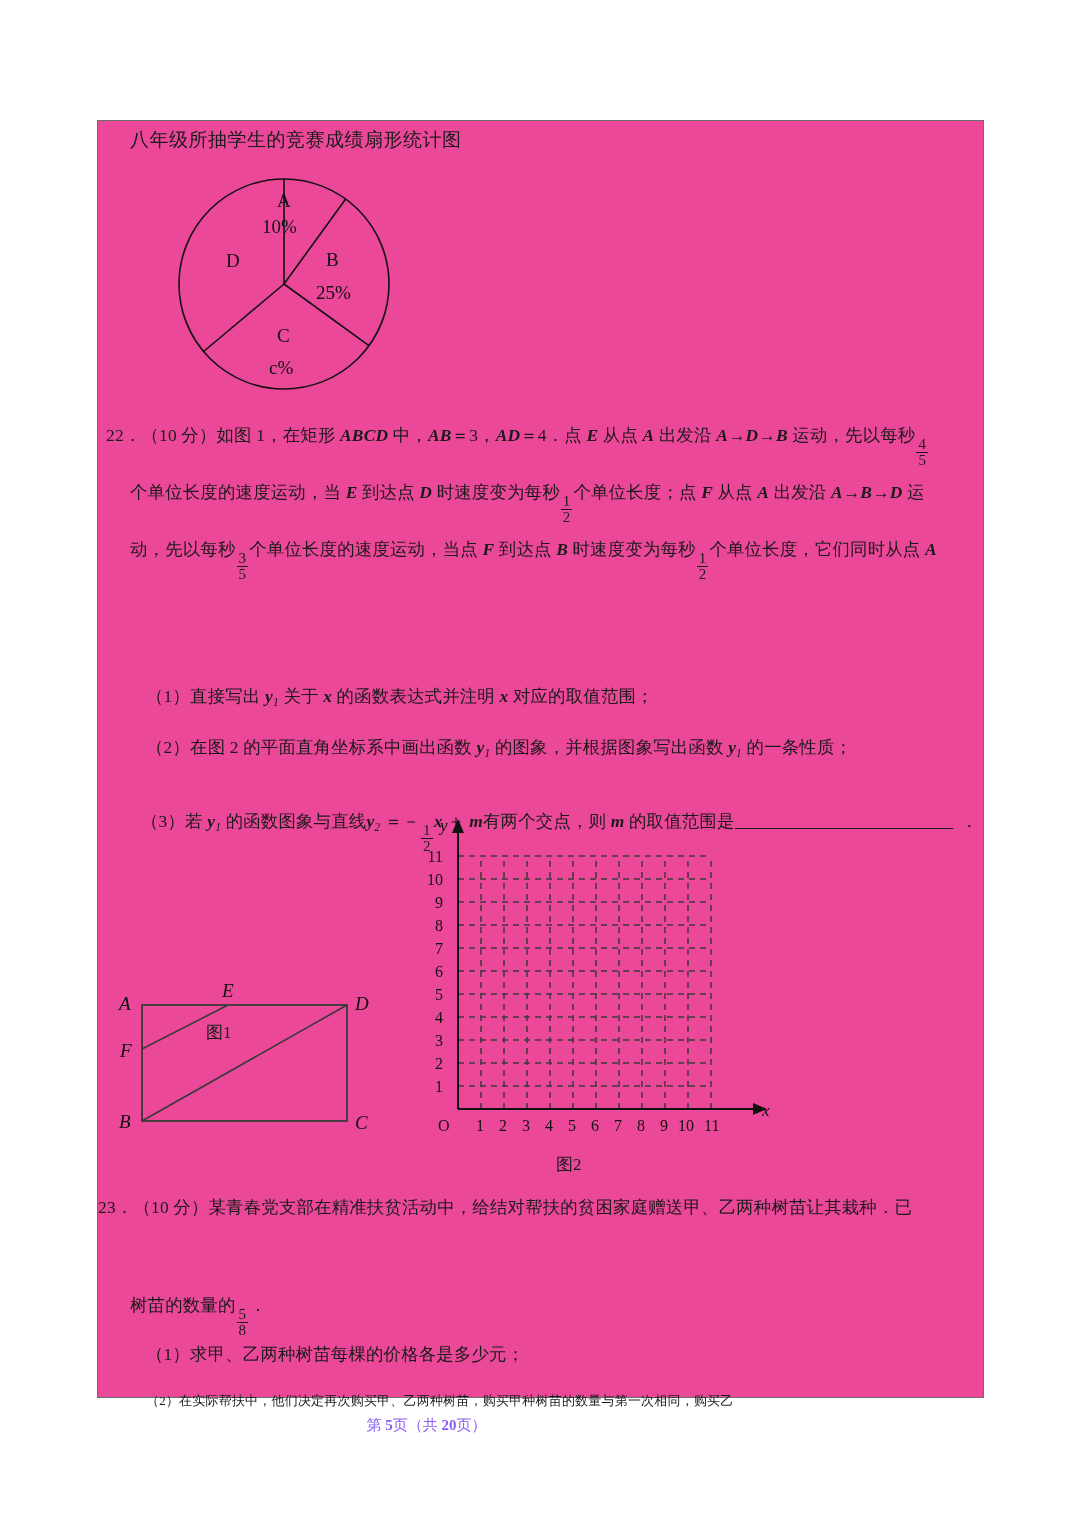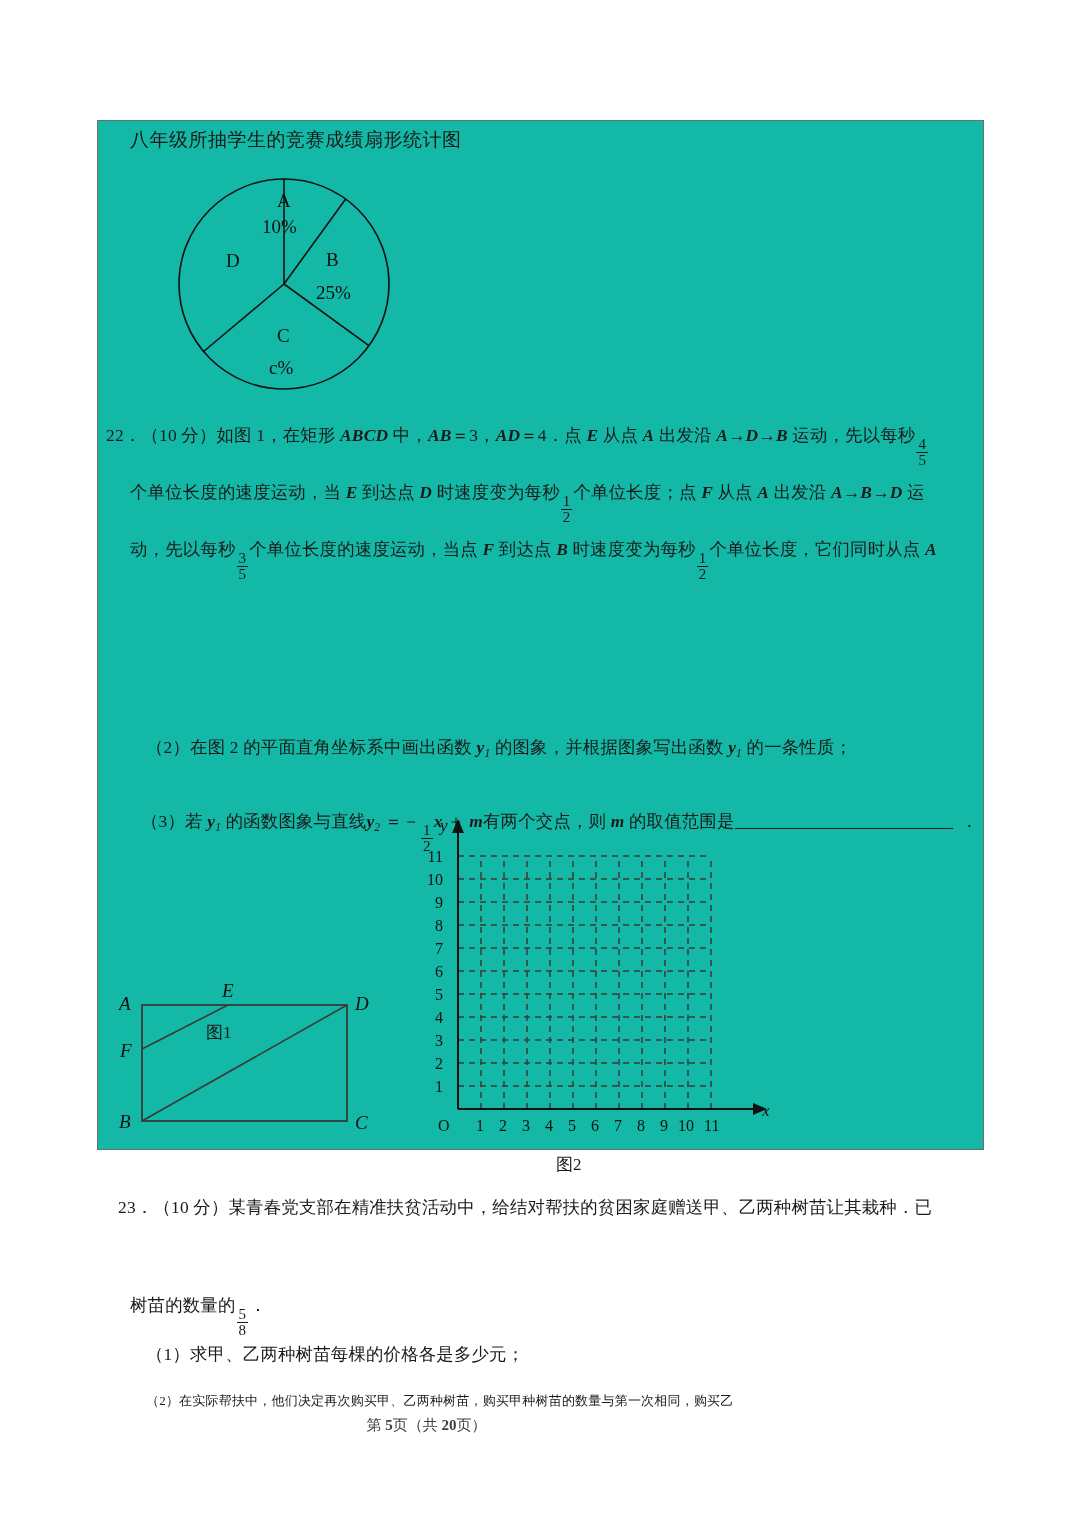--- a/index.html
+++ b/index.html
@@ -15,24 +15,24 @@
     color: #1a1a1a;
     overflow: hidden;
   }
 
   
   #page-border {
     position: absolute;
     left: 97px;
     top: 120px;
     width: 887px;
-    height: 1030px;
+    height: 1278px;
     border: 1.5px solid #6d6d6d;
     box-sizing: border-box;
-    background: #14b8a6;
+    background: #ec4899;
   }
 
   .content {
     position: absolute;
     left: 0;
     top: 0;
     right: 0;
     bottom: 0;
   }
 
@@ -150,21 +150,21 @@
   }
 
   
   #footer {
     position: absolute;
     left: 0;
     top: 1416px;
     width: 853px;
     text-align: center;
     font-size: 15px;
-    color: #404040;
+    color: #8b5cf6;
   }
   #footer b { font-weight: bold; }
 </style>
 </head>
 <body>
 
 <div id="page-border">
   <div class="content">
 
     <div id="pie-block">
@@ -215,20 +215,23 @@
           <span class="nu">3</span>
           <span class="de">5</span>
         </span><span>个单位长度的速度运动，当点 </span><span class="it">F</span><span> 到达点 </span><span class="it">B</span><span> 时速度变为每秒</span><span class="frac">
           <span class="nu">1</span>
           <span class="de">2</span>
         </span><span>个单位长度，它们同时从点 </span><span class="it">A</span>
     </div>
 
 
 
+    <div class="qline" style="left:48px; top:567px;">
+      <span>（1）直接写出 </span><span class="it">y</span><span class="sub">1</span><span> 关于 </span><span class="it">x</span><span> 的函数表达式并注明 </span><span class="it">x</span><span> 对应的取值范围；</span>
+    </div>
 
     <div class="qline" style="left:48px; top:618px;">
       <span>（2）在图 2 的平面直角坐标系中画出函数 </span><span class="it">y</span><span class="sub">1</span><span> 的图象，并根据图象写出函数 </span><span class="it">y</span><span class="sub">1</span><span> 的一条性质；</span>
     </div>
 
     <div class="qline" style="left:43px; top:668px;margin-top:24px;">
       <span>（3）若 </span><span class="it">y</span><span class="sub">1</span><span> 的函数图象与直线</span><span class="it">y</span><span class="sub">2</span><span> ＝－</span><span class="frac">
           <span class="nu">1</span>
           <span class="de">2</span>
         </span><span class="it">x</span><span> ＋ </span><span class="it">m</span><span>有两个交点，则 </span><span class="it">m</span><span> 的取值范围是</span><span class="blank-line"></span><span style="padding-left:8px;">．</span>
@@ -315,21 +318,21 @@
         <text class="axis-num" x="33" y="168" text-anchor="end">6</text>
         <text class="axis-num" x="33" y="145" text-anchor="end">7</text>
         <text class="axis-num" x="33" y="122" text-anchor="end">8</text>
         <text class="axis-num" x="33" y="99" text-anchor="end">9</text>
         <text class="axis-num" x="33" y="76" text-anchor="end">10</text>
         <text class="axis-num" x="33" y="53" text-anchor="end">11</text>
       </svg>
     </div>
     <div id="fig2-caption">图2</div>
 
-    <div class="qline" style="left:20px; top:1078px;text-align:right;">
+    <div class="qline" style="left:0; top:1078px;text-align:right;">
       <span>23</span><span>．</span><span>（10 分）</span><span>某青春党支部在精准扶贫活动中，给结对帮扶的贫困家庭赠送甲、乙两种树苗让其栽种．已</span>
     </div>
 
 
     <div class="qline" style="left:32px; top:1176px;">
       <span>树苗的数量的</span><span class="frac">
           <span class="nu">5</span>
           <span class="de">8</span>
         </span><span>．</span>
     </div>

